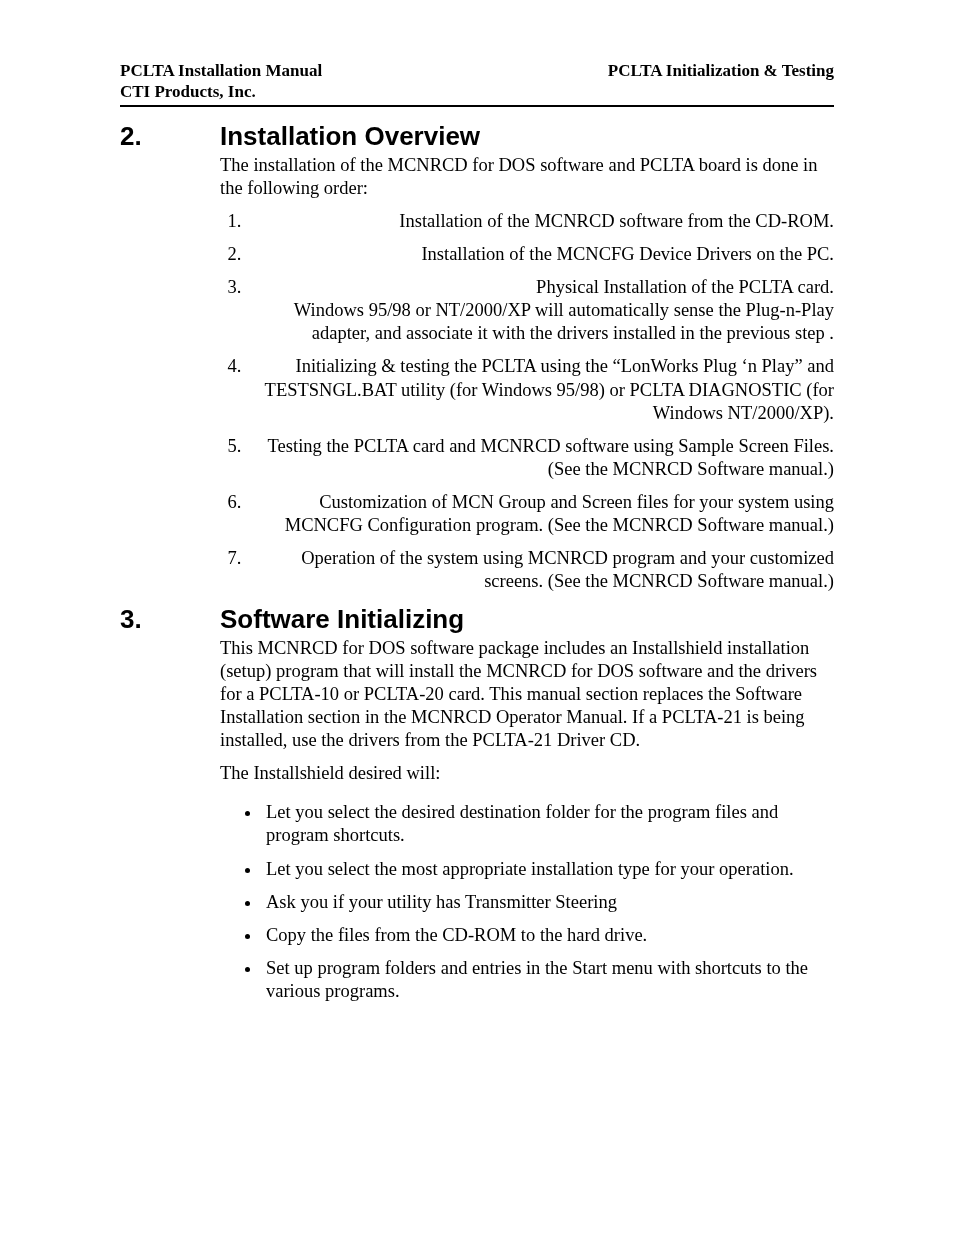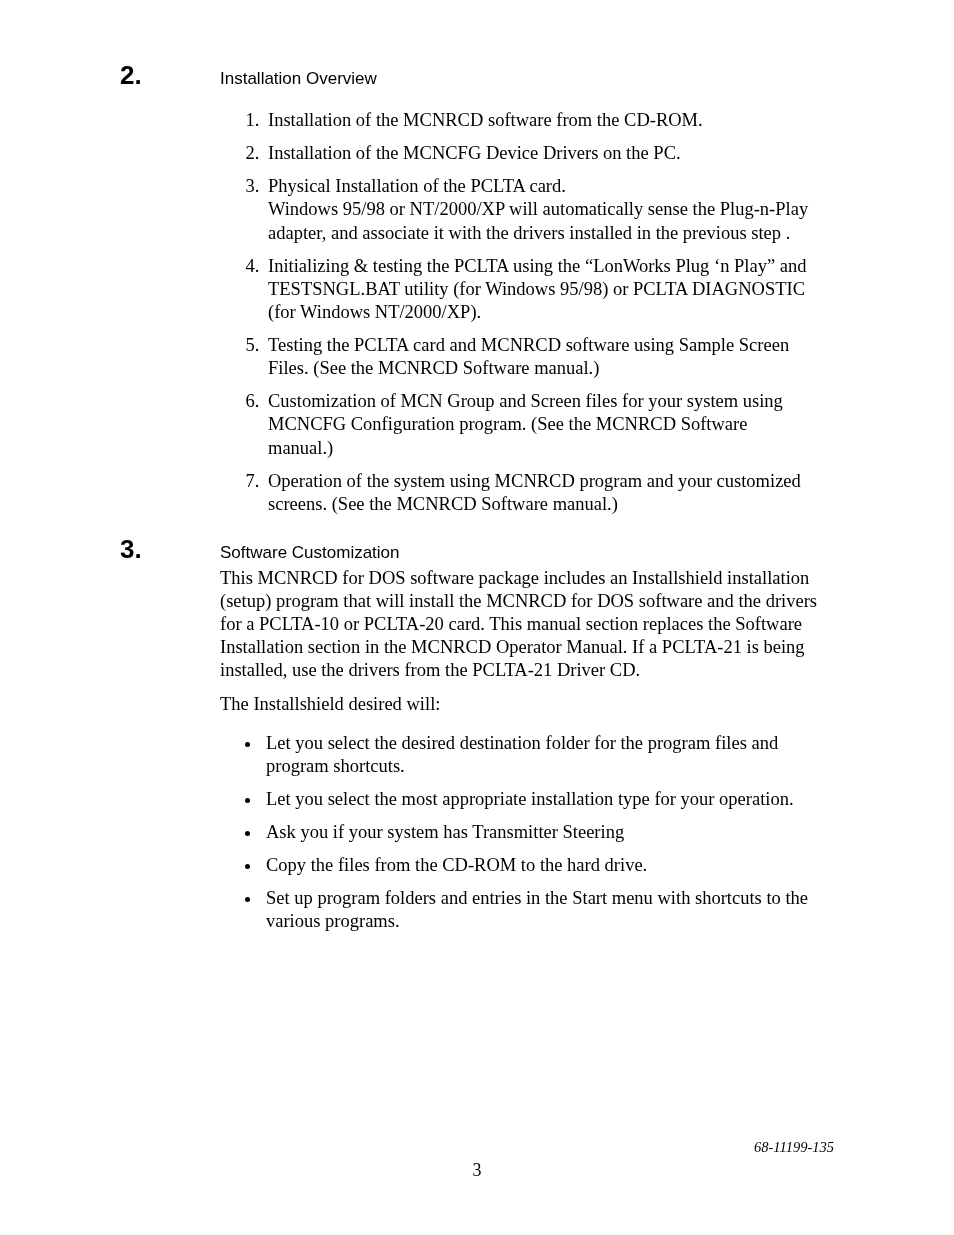--- a/index.html
+++ b/index.html
@@ -40,36 +40,37 @@
   }
   .section-number {
     font-family: Arial, Helvetica, sans-serif;
     font-weight: bold;
     font-size: 26px;
     width: 100px;
     flex: 0 0 100px;
   }
   .section-title {
     font-family: Arial, Helvetica, sans-serif;
-    font-weight: normal;
-    font-size: 17px;
+    font-weight: bold;
+    font-size: 26px;
   }
   .body-indent {
     margin-left: 100px;
   }
   .para {
     font-size: 18.5px;
     line-height: 1.25;
     margin-top: 2px;
     margin-bottom: 10px;
   }
   ol.numlist {
     list-style: decimal;
-    margin: 18px;
+    margin: 0;
     padding-left: 26px;
+    text-align: right;
   }
   ol.numlist > li {
     font-size: 18.5px;
     line-height: 1.25;
     margin-bottom: 10px;
     padding-left: 4px;
   }
   ul.bullets {
     list-style: disc;
     margin: 16px;
@@ -96,55 +97,59 @@
     text-align: center;
     font-size: 18px;
     margin-top: 4px;
   }
 </style>
 </head>
 <body>
 
 <div class="page">
 
+  <div class="header">
+    <div class="header-left">
+      <div>PCLTA Installation Manual</div>
+      <div>CTI Products, Inc.</div>
+    </div>
+    <div class="header-right">PCLTA Initialization &amp; Testing</div>
+  </div>
 
   <div class="section">
     <div class="section-heading-row">
       <div class="section-number">2.</div>
       <div class="section-title">Installation Overview</div>
     </div>
     <div class="body-indent">
+      <div class="para">The installation of the MCNRCD for DOS software and PCLTA board is done in the following order:</div>
       <ol class="numlist">
         <li>Installation of the MCNRCD software from the CD-ROM.</li>
         <li>Installation of the MCNCFG Device Drivers on the PC.</li>
         <li>Physical Installation of the PCLTA card.<br>Windows 95/98 or NT/2000/XP will automatically sense the Plug-n-Play adapter, and associate it with the drivers installed in the previous step .</li>
         <li>Initializing &amp; testing the PCLTA using the “LonWorks Plug ‘n Play” and TESTSNGL.BAT utility (for Windows 95/98) or PCLTA DIAGNOSTIC (for Windows NT/2000/XP).</li>
         <li>Testing the PCLTA card and MCNRCD software using Sample Screen Files. (See the MCNRCD Software manual.)</li>
         <li>Customization of MCN Group and Screen files for your system using MCNCFG Configuration program. (See the MCNRCD Software manual.)</li>
         <li>Operation of the system using MCNRCD program and your customized screens. (See the MCNRCD Software manual.)</li>
       </ol>
     </div>
   </div>
 
   <div class="section">
     <div class="section-heading-row">
       <div class="section-number">3.</div>
-      <div class="section-title">Software Customization</div>
+      <div class="section-title">Software Initializing</div>
     </div>
     <div class="body-indent">
       <div class="para">This MCNRCD for DOS software package includes an Installshield installation (setup) program that will install the MCNRCD for DOS software and the drivers for a PCLTA-10 or PCLTA-20 card.  This manual section replaces the Software Installation section in the MCNRCD Operator Manual.  If a PCLTA-21 is being installed, use the drivers from the PCLTA-21 Driver CD.</div>
       <div class="para">The Installshield desired will:</div>
       <ul class="bullets">
         <li>Let you select the desired destination folder for the program files and program shortcuts.</li>
         <li>Let you select the most appropriate installation type for your operation.</li>
-        <li>Ask you if your system has Transmitter Steering</li>
+        <li>Ask you if your utility has Transmitter Steering</li>
         <li>Copy the files from the CD-ROM to the hard drive.</li>
         <li>Set up program folders and entries in the Start menu with shortcuts to the various programs.</li>
       </ul>
     </div>
   </div>
 
-  <div class="footer">
-    <div class="doc-id">68-11199-135</div>
-    <div class="page-num">3</div>
-  </div>
 
 </div>
 
 </body></html>

